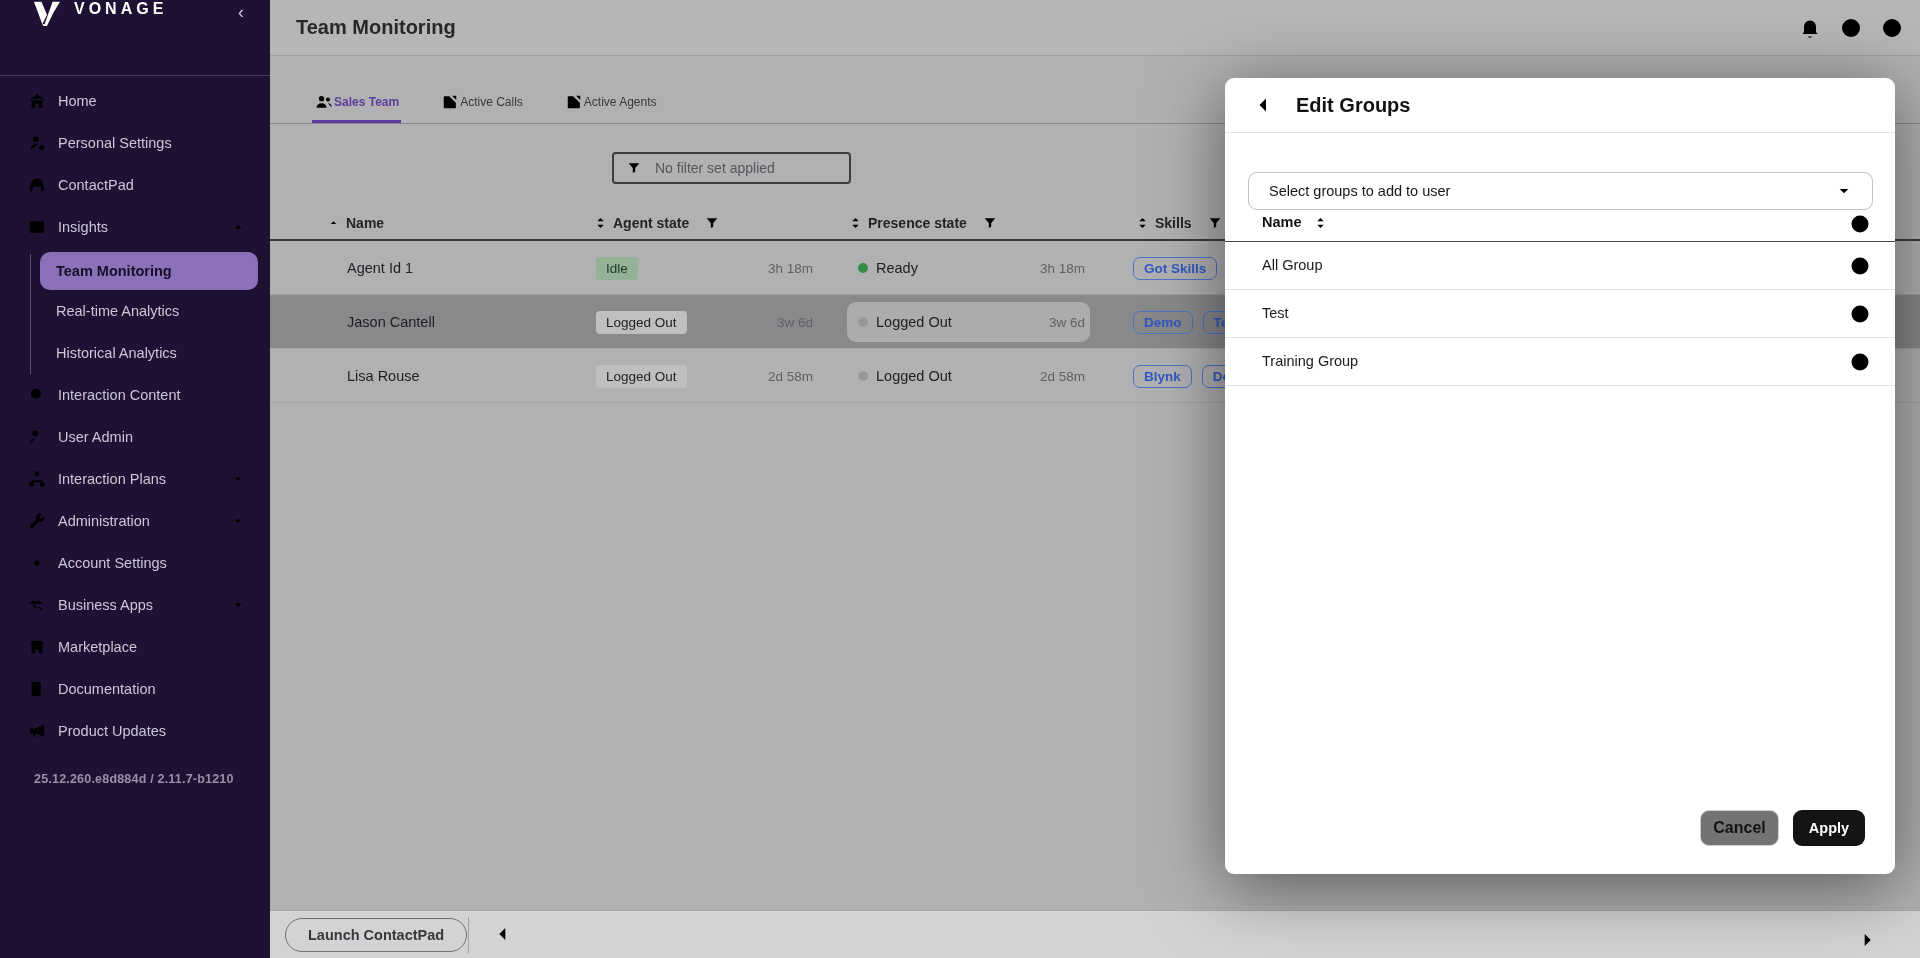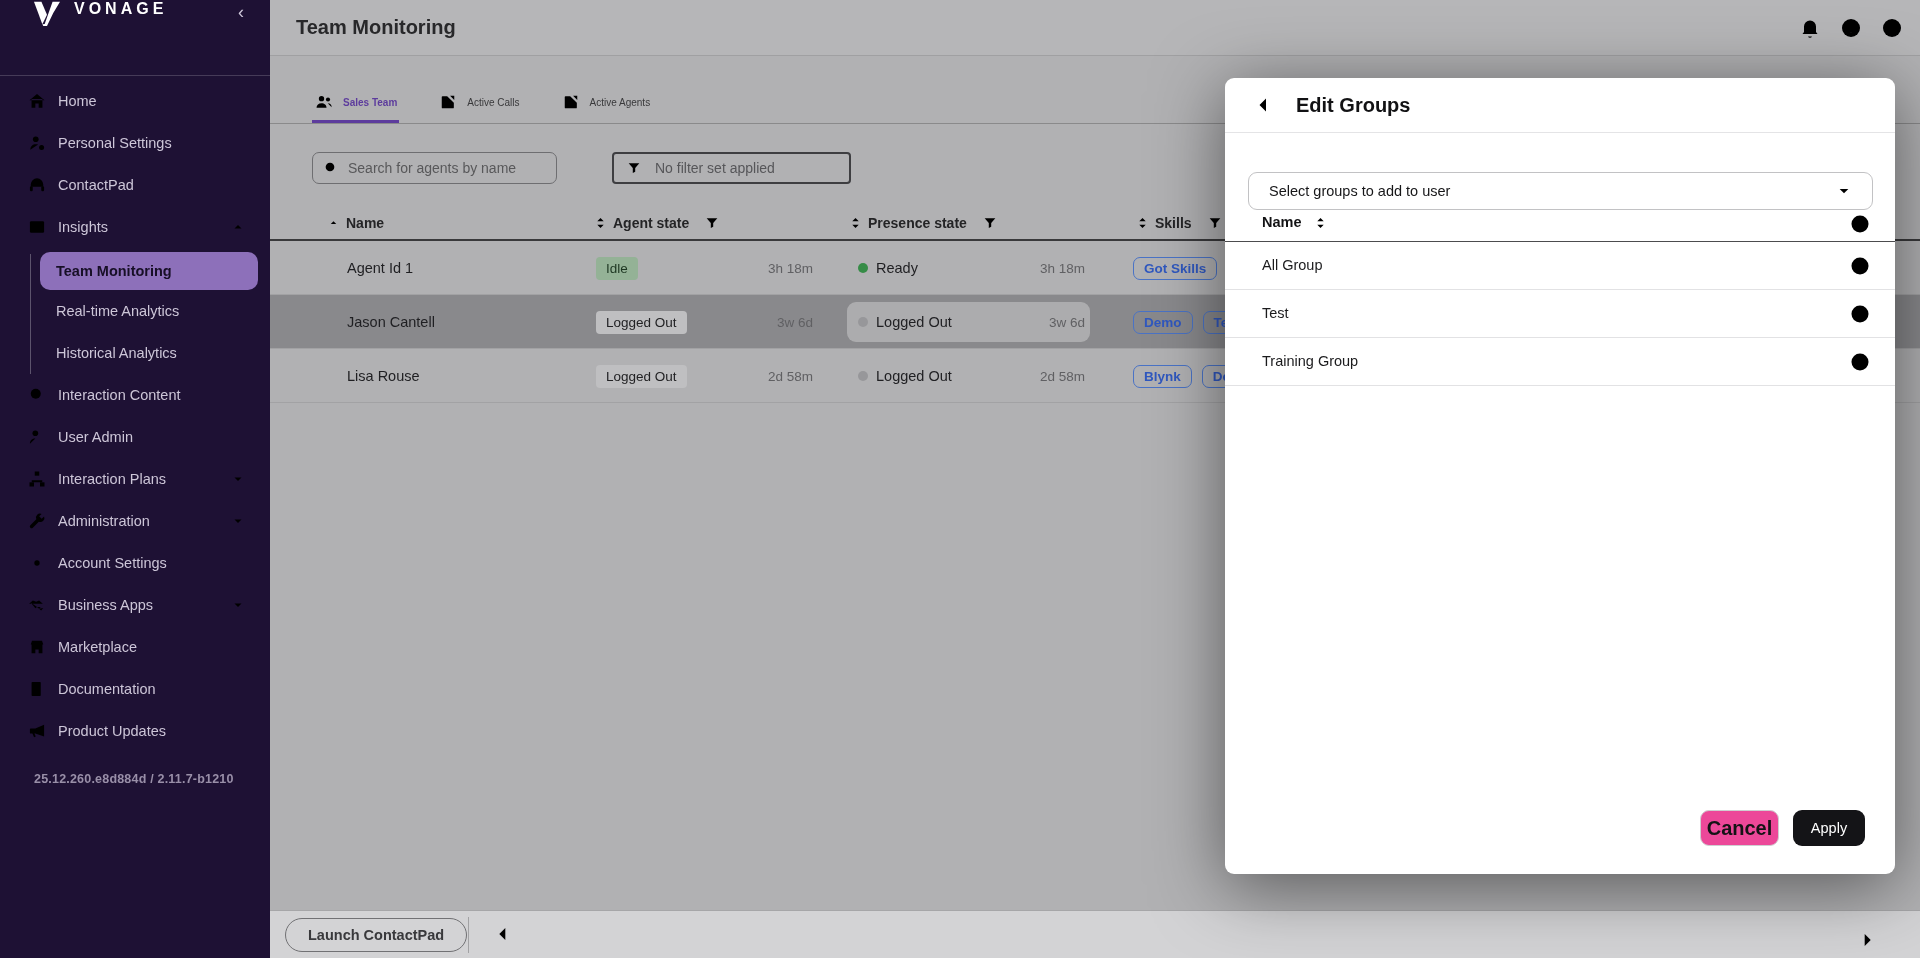--- a/index.html
+++ b/index.html
@@ -24,21 +24,21 @@
   .version { position:absolute; left:34px; top:772px; color:#998fa8; font-size:12.5px; font-weight:700; letter-spacing:0.2px; }
 
   
   .main { position:absolute; left:270px; top:0; width:1650px; height:958px; background:#b1b1b3; }
   .topbar { position:absolute; left:0; top:0; width:1650px; height:56px; background:#b6b6b8; border-bottom:1px solid #a0a0a2; display:flex; align-items:center; }
   .page-title { margin-left:26px; font-size:20px; font-weight:600; color:#28282a; }
   .top-icons { position:absolute; right:16px; top:0; height:56px; display:flex; align-items:center; gap:17px; color:#1c1c1e; }
   .top-icons .tico { width:24px; height:24px; cursor:pointer; }
 
   .tabstrip { position:absolute; left:0; top:84px; width:1650px; height:40px; border-bottom:1px solid rgba(0,0,0,0.22); display:flex; align-items:stretch; padding-left:42px; gap:37px; }
-  .tab { display:flex; align-items:center; gap:9px; font-size:10px; color:#39393b; cursor:pointer; border-bottom:3px solid transparent; padding:0 2px; }
+  .tab { display:flex; align-items:center; font-size:12px; color:#39393b; cursor:pointer; border-bottom:3px solid transparent; padding:0 2px; }
   .tab .tbico { width:20px; height:20px; color:#1d1d1f; }
   .tab.active { color:#5d3c9d; font-weight:700; border-bottom-color:#5d3c9d; }
   .tab.active .tbico { color:#5d3c9d; }
 
   .toolbar { position:absolute; left:0; top:152px; width:1650px; height:32px; }
   .searchbox { position:absolute; left:42px; top:0; width:245px; height:32px; border:1px solid #6e6e71; border-radius:7px; display:flex; align-items:center; padding:0 10px; color:#545457; background:transparent; }
   .searchbox .sico { width:16px; height:16px; margin-right:9px; color:#4c4c4f; flex:0 0 auto; }
   .searchbox input { border:none; outline:none; background:transparent; font-size:14px; color:#3a3a3c; width:100%; font-family:"Liberation Sans",sans-serif; }
   .searchbox input::placeholder { color:#58585a; opacity:1; }
   .filterbtn { position:absolute; left:342px; top:0; width:239px; height:32px; border:2px solid #3e3e41; border-radius:4px; display:flex; align-items:center; padding:0 12px; cursor:pointer; }
@@ -88,22 +88,22 @@
   .p-listhead { position:absolute; left:0; top:128px; width:670px; height:36px; border-bottom:1px solid #4c4c4e; }
   .p-listhead .lbl { position:absolute; left:37px; top:8px; font-size:14.5px; font-weight:700; color:#131315; }
   .p-listhead .sorticon { position:absolute; left:90px; top:10px; color:#131315; }
   .minusbtn { position:absolute; right:24px; width:22px; height:22px; color:#1b1b1d; cursor:pointer; }
   .p-row { position:absolute; left:0; width:670px; height:48px; border-bottom:1px solid #e2e2e4; }
   .p-row .gname { position:absolute; left:37px; top:15px; font-size:14.5px; color:#1b1b1d; }
   .p-row .minusbtn { top:13px; }
   .p-listhead .minusbtn { top:7px; }
   .g0 { top:164px; } .g1 { top:212px; } .g2 { top:260px; }
   .p-footer { position:absolute; right:0; bottom:0; width:670px; height:92px; }
-  .btn-cancel { position:absolute; right:116px; bottom:28px; width:79px; height:36px; background:#ec4899; border:1px solid #cfcfd1; border-radius:9px; font-size:20px; font-weight:700; color:#131315; cursor:pointer; font-family:"Liberation Sans",sans-serif; }
-  .btn-apply { position:absolute; right:30px; bottom:28px; width:72px; height:36px; background:#141417; border:none; border-radius:9px; font-size:14.5px; font-weight:400; color:#ffffff; cursor:pointer; font-family:"Liberation Sans",sans-serif; }
+  .btn-cancel { position:absolute; right:116px; bottom:28px; width:79px; height:36px; background:#737373; border:1px solid #cfcfd1; border-radius:9px; font-size:16px; font-weight:700; color:#131315; cursor:pointer; font-family:"Liberation Sans",sans-serif; }
+  .btn-apply { position:absolute; right:30px; bottom:28px; width:72px; height:36px; background:#141417; border:none; border-radius:9px; font-size:14.5px; font-weight:700; color:#ffffff; cursor:pointer; font-family:"Liberation Sans",sans-serif; }
 </style>
 </head>
 <body>
 
 <div class="app">
 
   <nav class="sidebar">
     <div class="brand-row">
       <svg class="vmark" viewBox="0 0 32 28">
         <path d="M2 2 L10 2 L16 16 L11 26 Z" fill="currentColor" stroke="none"></path>
@@ -275,27 +275,20 @@
       </div>
       <div class="tab">
         <svg class="tbico" viewBox="0 0 24 24">
             <path d="M19 13 v5.5 a1 1 0 0 1-1 1 H5.5 a1 1 0 0 1-1-1 V6 a1 1 0 0 1 1-1 H11 M14.5 4.5 H19.5 V9.5 M19.2 4.8 L11.5 12.5" stroke-width="2.1"></path>
           </svg>
         <span>Active Agents</span>
       </div>
     </div>
 
     <div class="toolbar">
-      <div class="searchbox">
-        <svg class="sico" viewBox="0 0 24 24">
-            <circle cx="10.5" cy="10.5" r="6.5"></circle>
-            <path d="M15.3 15.3 L21 21"></path>
-          </svg>
-        <input type="text" placeholder="Search for agents by name" style="">
-      </div>
       <div class="filterbtn">
         <svg class="fico" viewBox="0 0 24 24">
             <path d="M4 5 h16 l-6.2 7 v5.5 l-3.6 2 v-7.5 z"></path>
           </svg>
         <span>No filter set applied</span>
       </div>
     </div>
 
     <div class="thead">
       <div class="th th-name">

